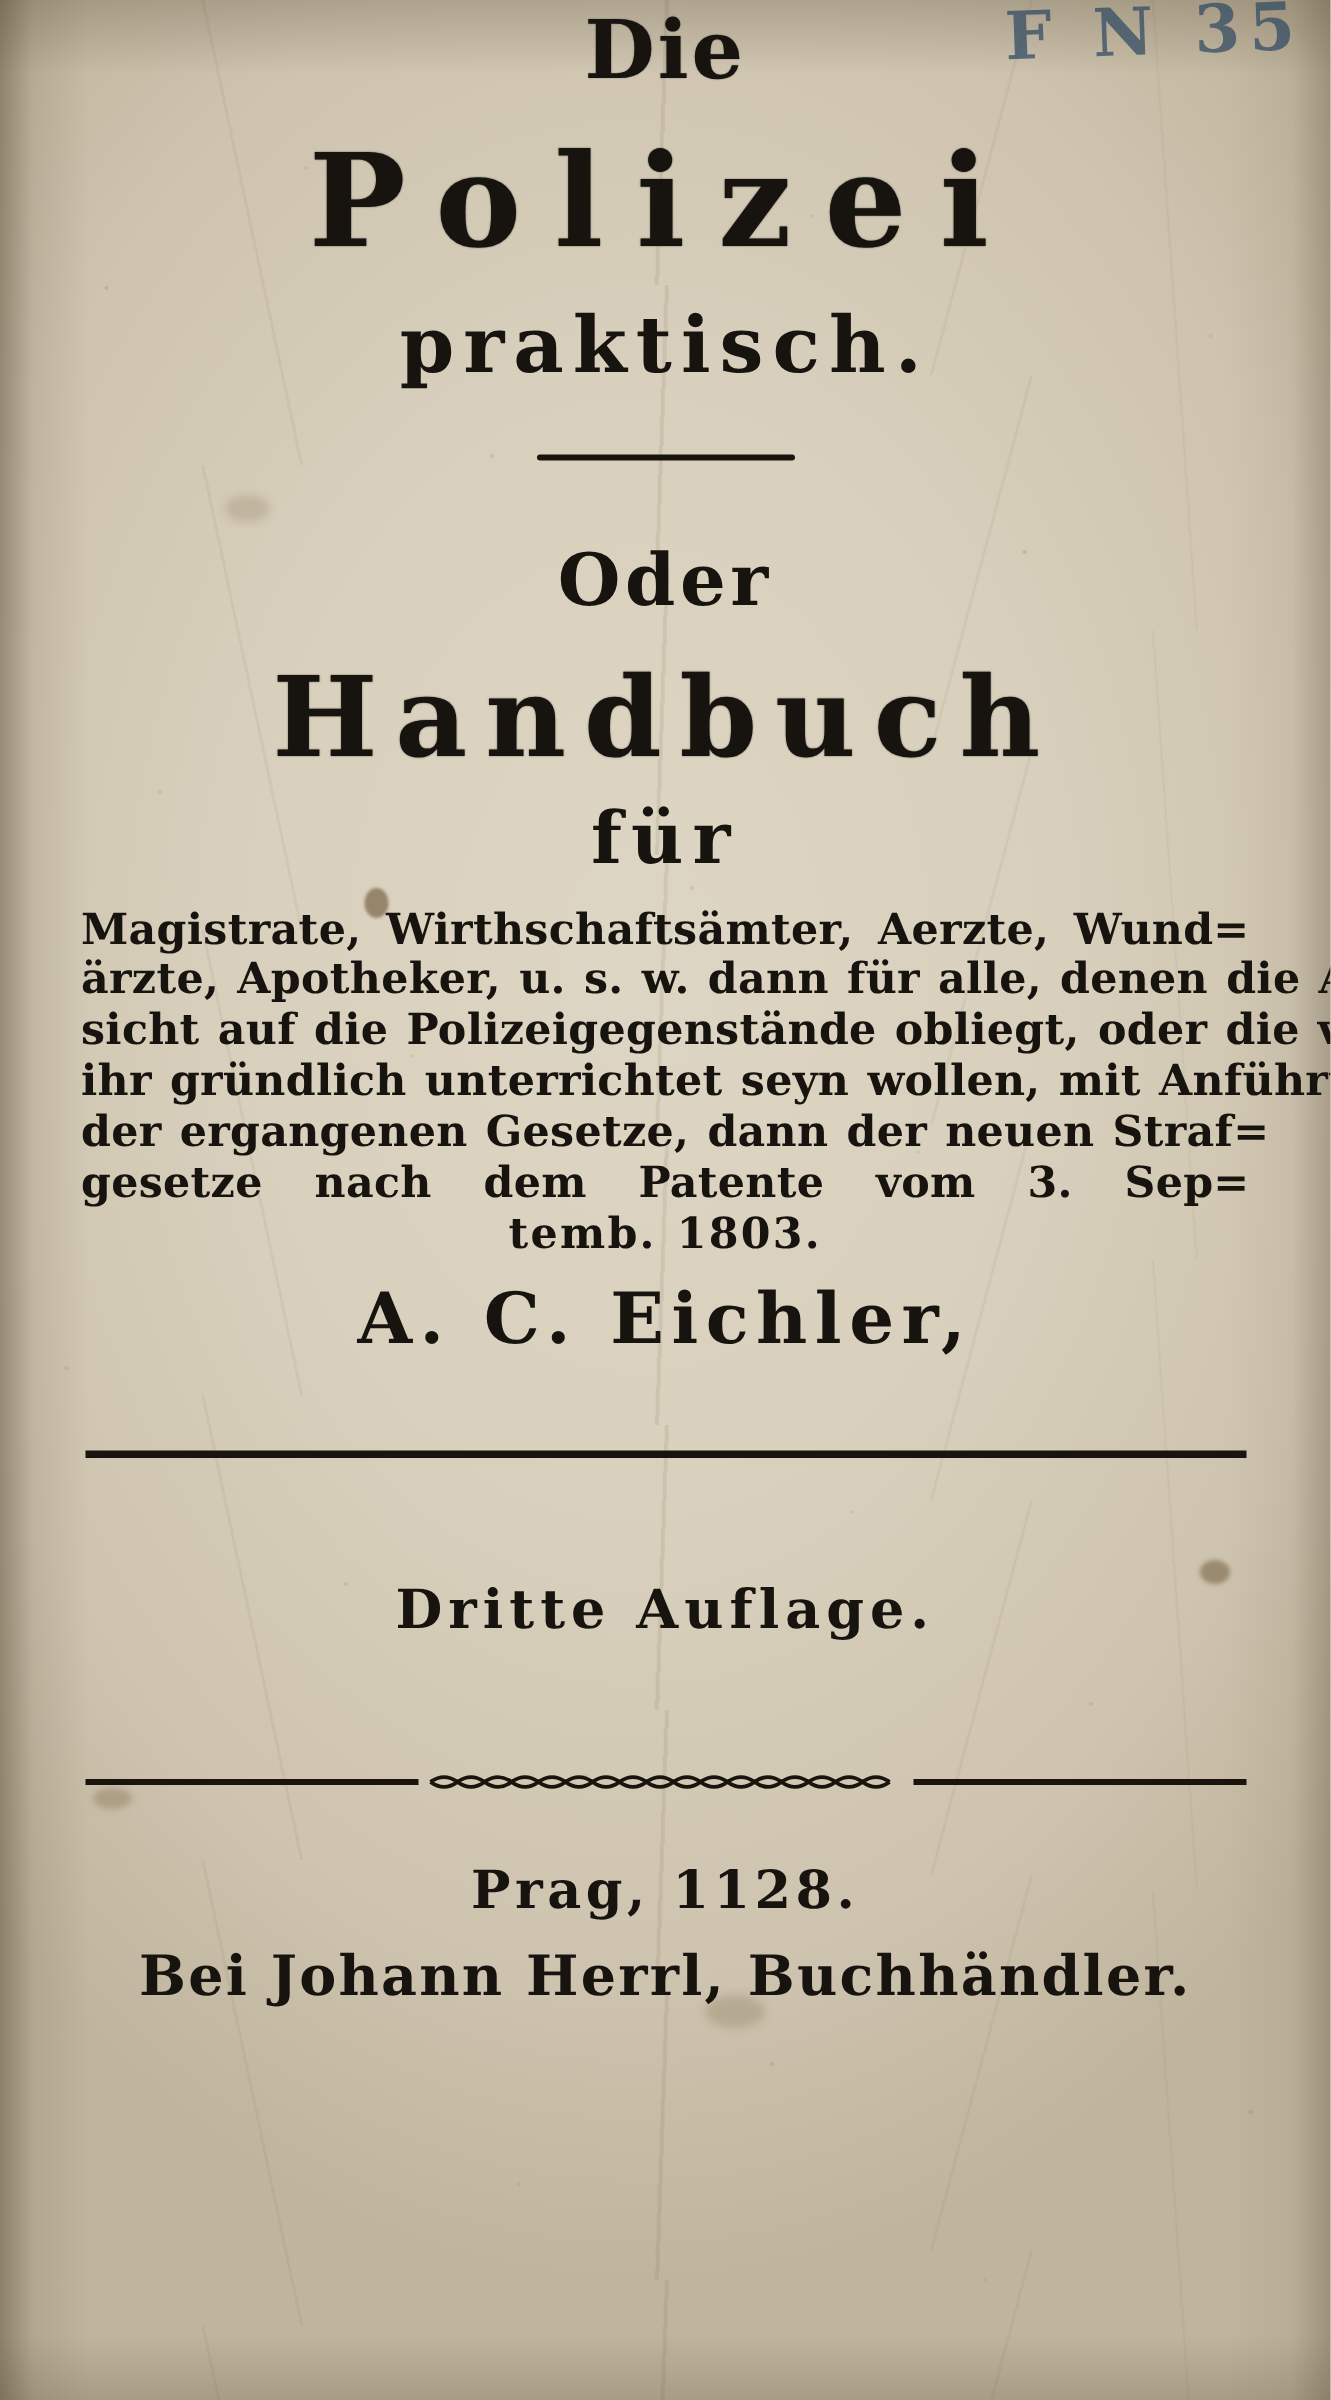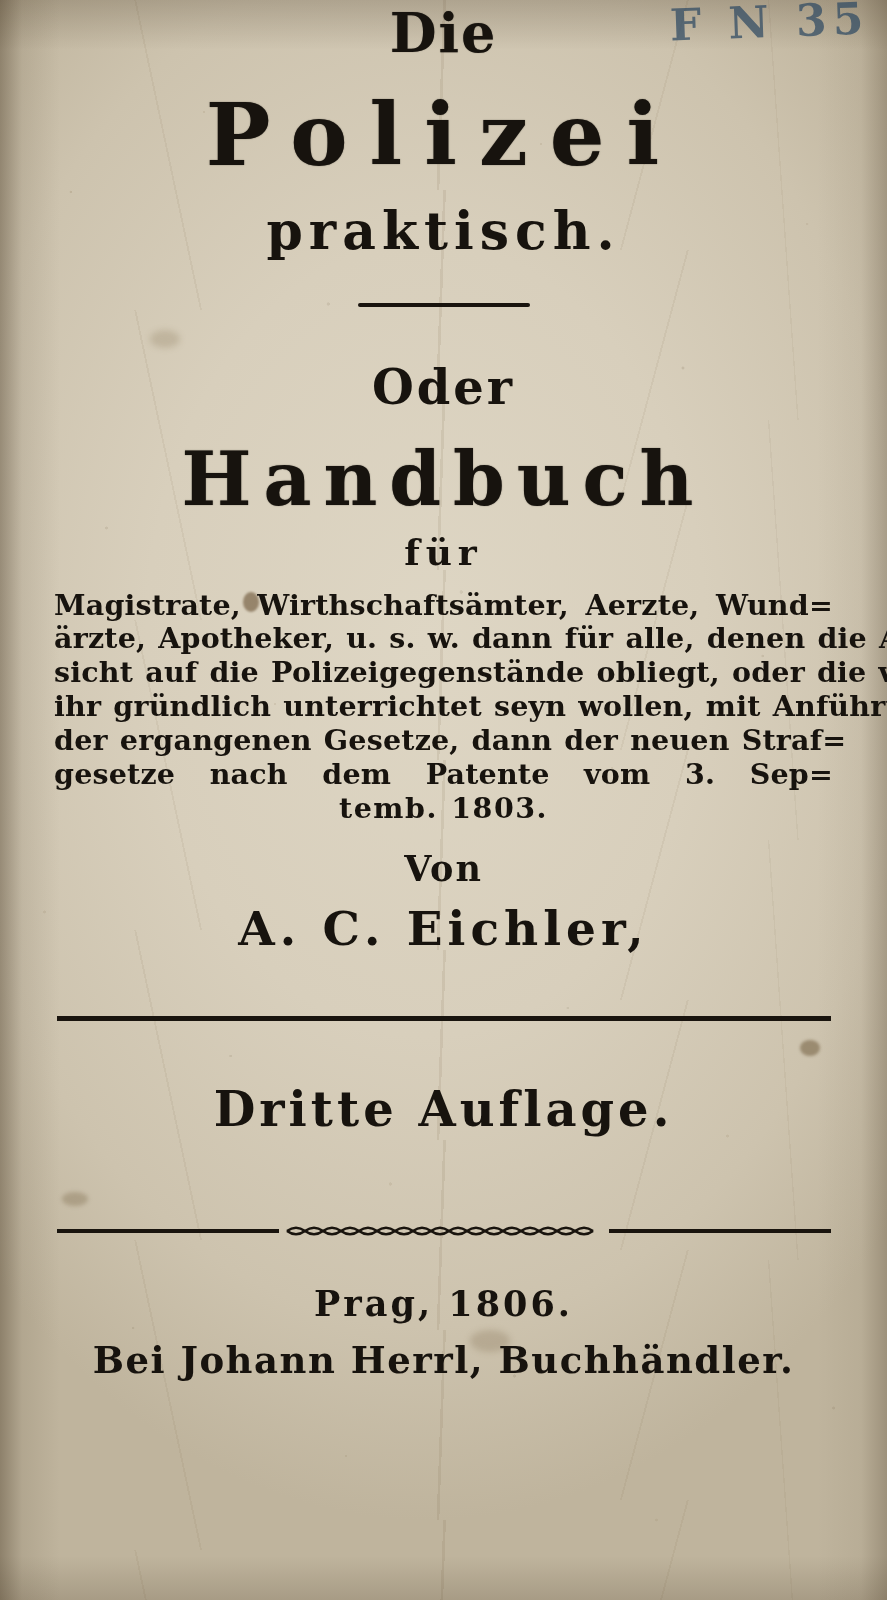--- a/index.html
+++ b/index.html
@@ -125,21 +125,21 @@
     margin-top: 52px;
   }
   .line-handbuch {
     font-size: 74px;
     letter-spacing: 12px;
     margin-top: 26px;
     line-height: 1.05;
     text-shadow: 0 0 1.2px rgba(20,16,10,.6);
   }
   .line-fuer {
-    font-size: 36px;
+    font-size: 48px;
     letter-spacing: 6px;
     margin-top: 12px;
   }
 
   .blurb {
     margin: 16px 10px 0;
     font-size: 28.5px;
     line-height: 1.19;
     letter-spacing: .2px;
     font-weight: 700;
@@ -174,23 +174,23 @@
   }
 
   .rule-long {
     width: 774px;
     height: 5px;
     margin: 60px auto 0;
     background: #19140e;
   }
 
   .line-edition {
-    font-size: 48px;
+    font-size: 36px;
     letter-spacing: 4px;
-    margin-top: 60px;
+    margin-top: 80px;
   }
 
   
   .rule-fancy {
     width: 774px;
     margin: 86px auto 0;
     display: flex;
     align-items: center;
     justify-content: center;
     gap: 6px;
@@ -276,37 +276,36 @@
     <div class="blurb fraktur">
       <span class="just">Magistrate, Wirthschaftsämter, Aerzte, Wund=</span>
       <span class="just">ärzte, Apotheker, u. s. w. dann für alle, denen die Auf=</span>
       <span class="just">sicht auf die Polizeigegenstände obliegt, oder die von</span>
       <span class="just">ihr gründlich unterrichtet seyn wollen, mit Anführung</span>
       <span class="just">der ergangenen Gesetze, dann der neuen Straf=</span>
       <span class="just">gesetze nach dem Patente vom 3. Sep=</span>
       <span class="last">temb. 1803.</span>
     </div>
 
-    <div class="fraktur line-von">Von</div>
     <div class="fraktur line-author">A. C. Eichler,</div>
 
     <div class="rule-long"></div>
 
     <div class="fraktur line-edition">Dritte Auflage.</div>
 
     <div class="rule-fancy">
       <div class="bar"></div>
       <svg class="braid" viewBox="0 0 318 16" preserveAspectRatio="none">
         <g fill="none" stroke="#19140e" stroke-width="2.6">
           <path d="M2 8 q9 -6.5 18 0 q9 6.5 18 0 q9 -6.5 18 0 q9 6.5 18 0 q9 -6.5 18 0 q9 6.5 18 0 q9 -6.5 18 0 q9 6.5 18 0 q9 -6.5 18 0 q9 6.5 18 0 q9 -6.5 18 0 q9 6.5 18 0 q9 -6.5 18 0 q9 6.5 18 0 q9 -6.5 18 0 q9 6.5 18 0 q9 -6.5 18 0"></path>
           <path d="M2 8 q9 6.5 18 0 q9 -6.5 18 0 q9 6.5 18 0 q9 -6.5 18 0 q9 6.5 18 0 q9 -6.5 18 0 q9 6.5 18 0 q9 -6.5 18 0 q9 6.5 18 0 q9 -6.5 18 0 q9 6.5 18 0 q9 -6.5 18 0 q9 6.5 18 0 q9 -6.5 18 0 q9 6.5 18 0 q9 -6.5 18 0 q9 6.5 18 0"></path>
         </g>
       </svg>
       <div class="bar"></div>
     </div>
 
-    <div class="fraktur line-place">Prag, 1806.</div>
+    <div class="fraktur line-place">Prag, 1128.</div>
     <div class="fraktur line-publisher">Bei Johann Herrl, Buchhändler.</div>
 
   </div>
 
   <div id="edges"></div>
 </div>
 
 </body></html>

